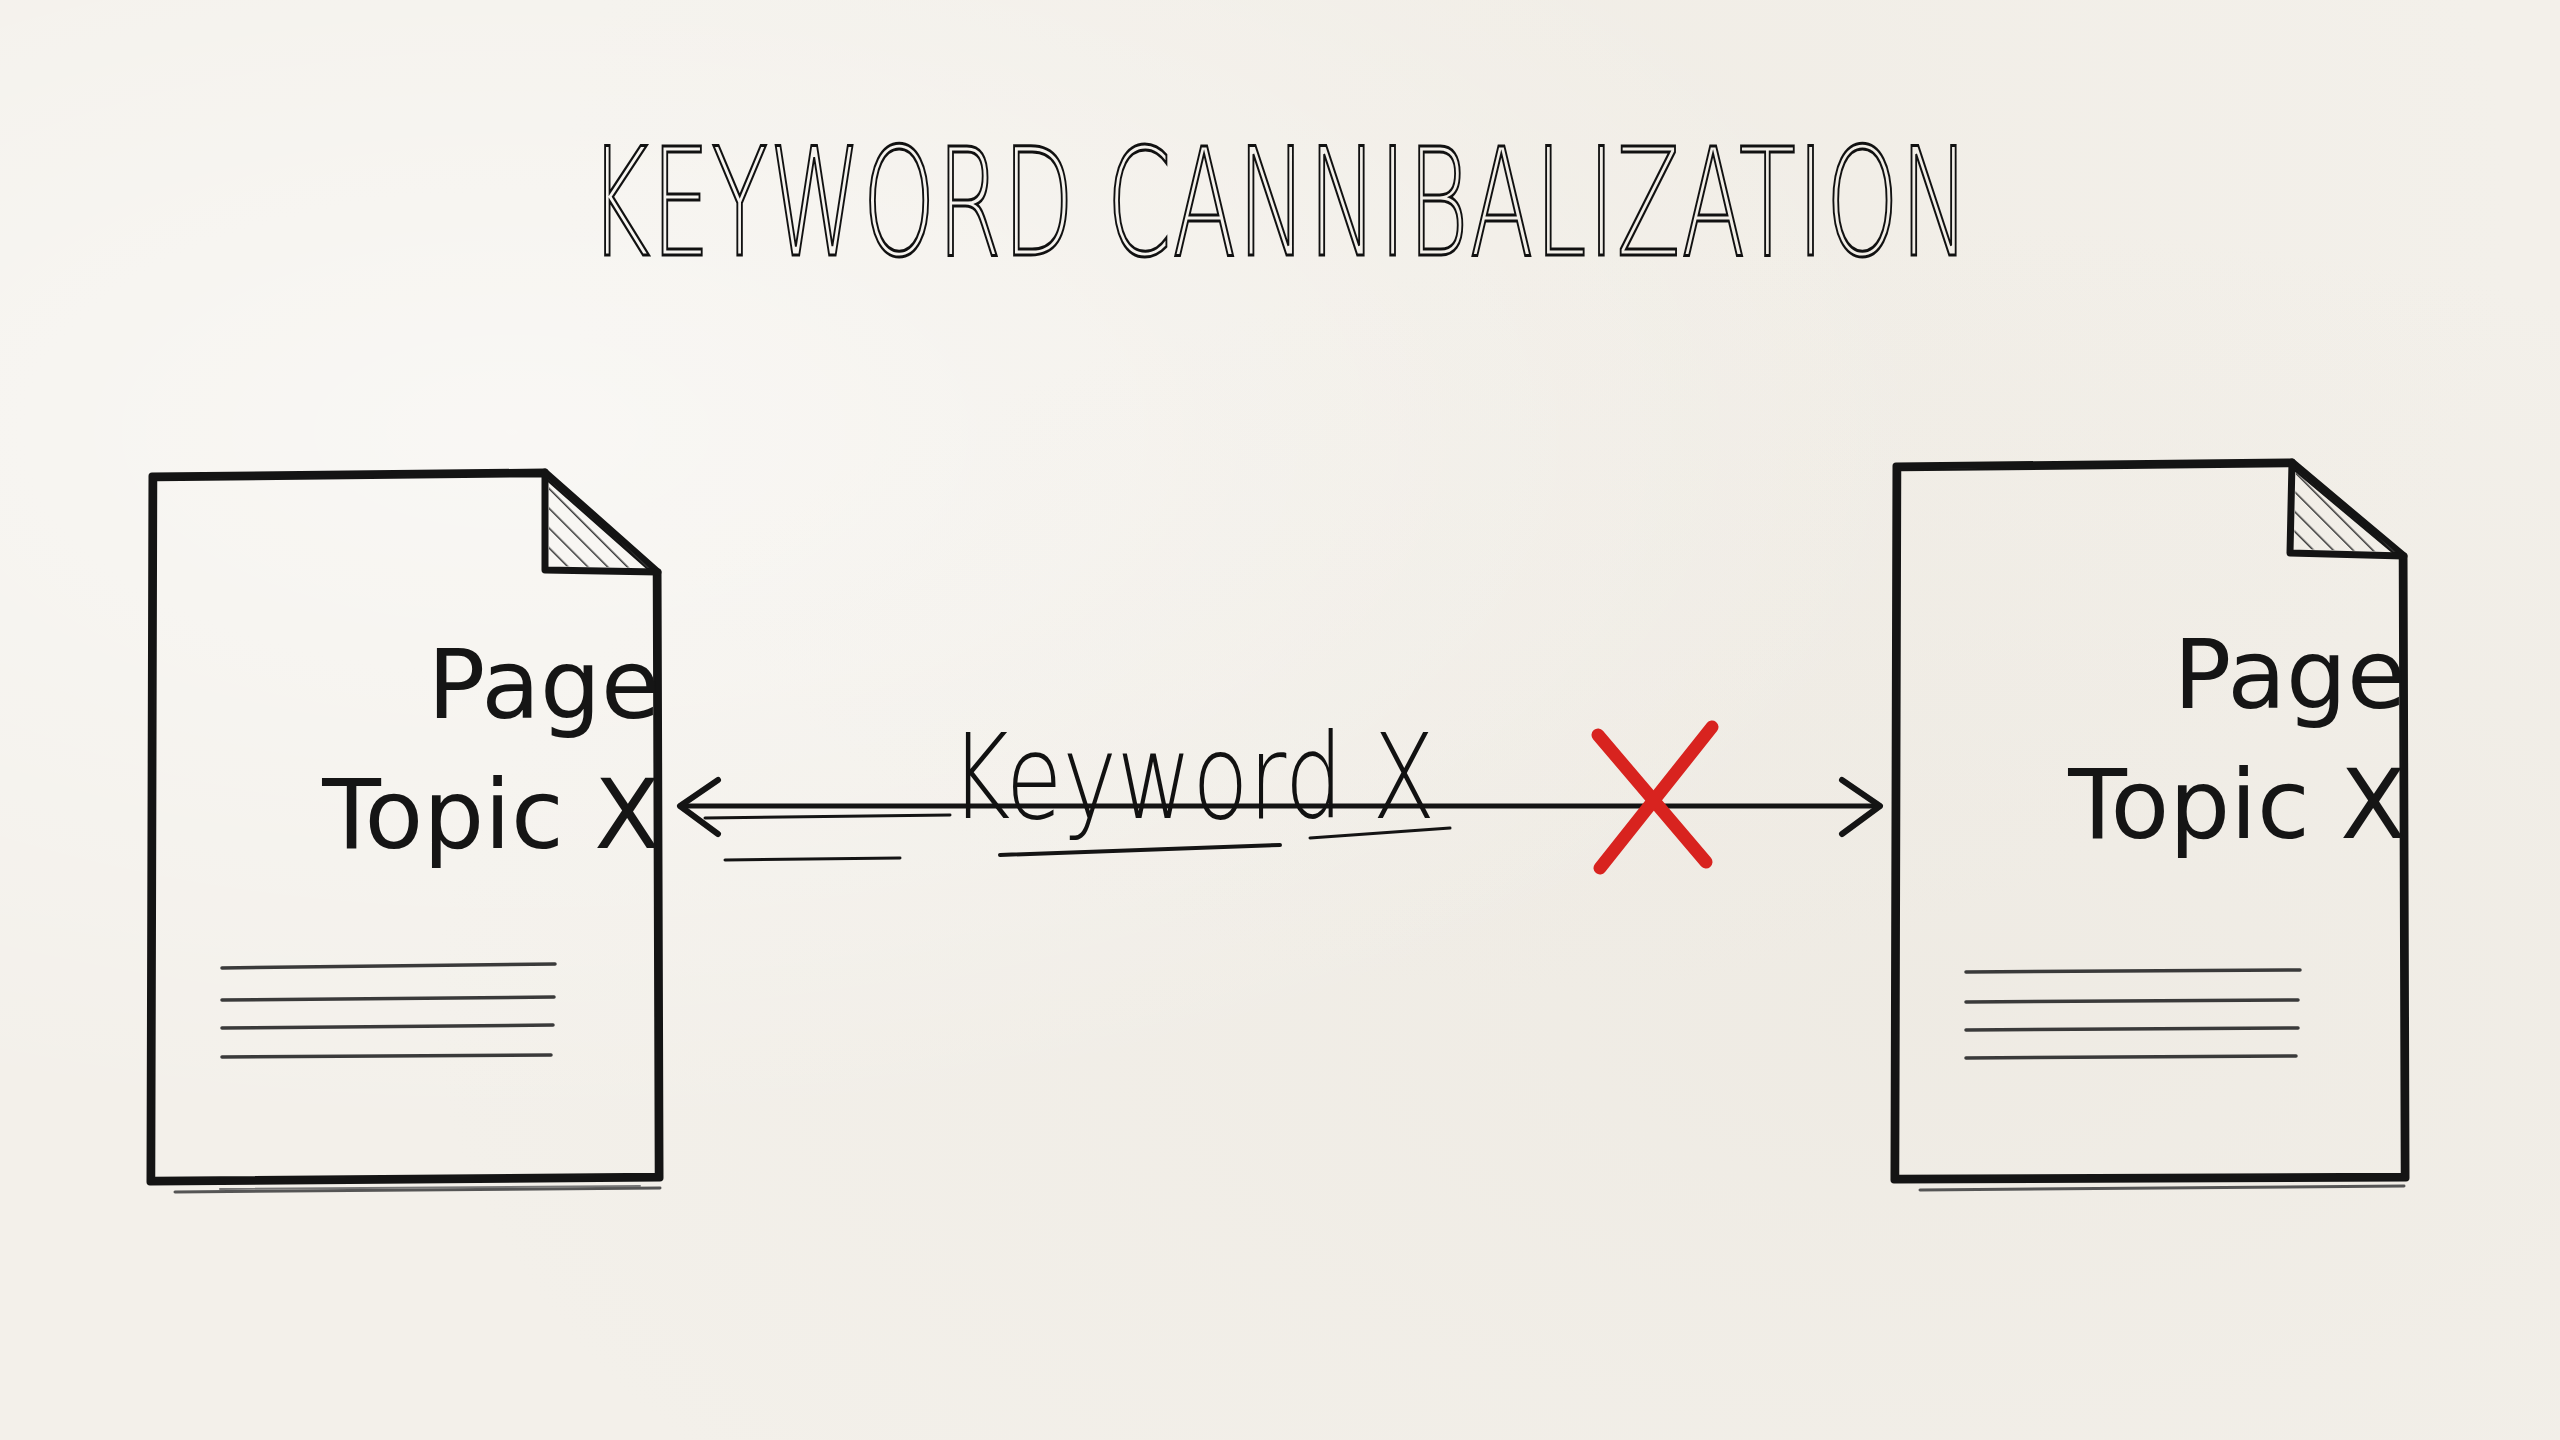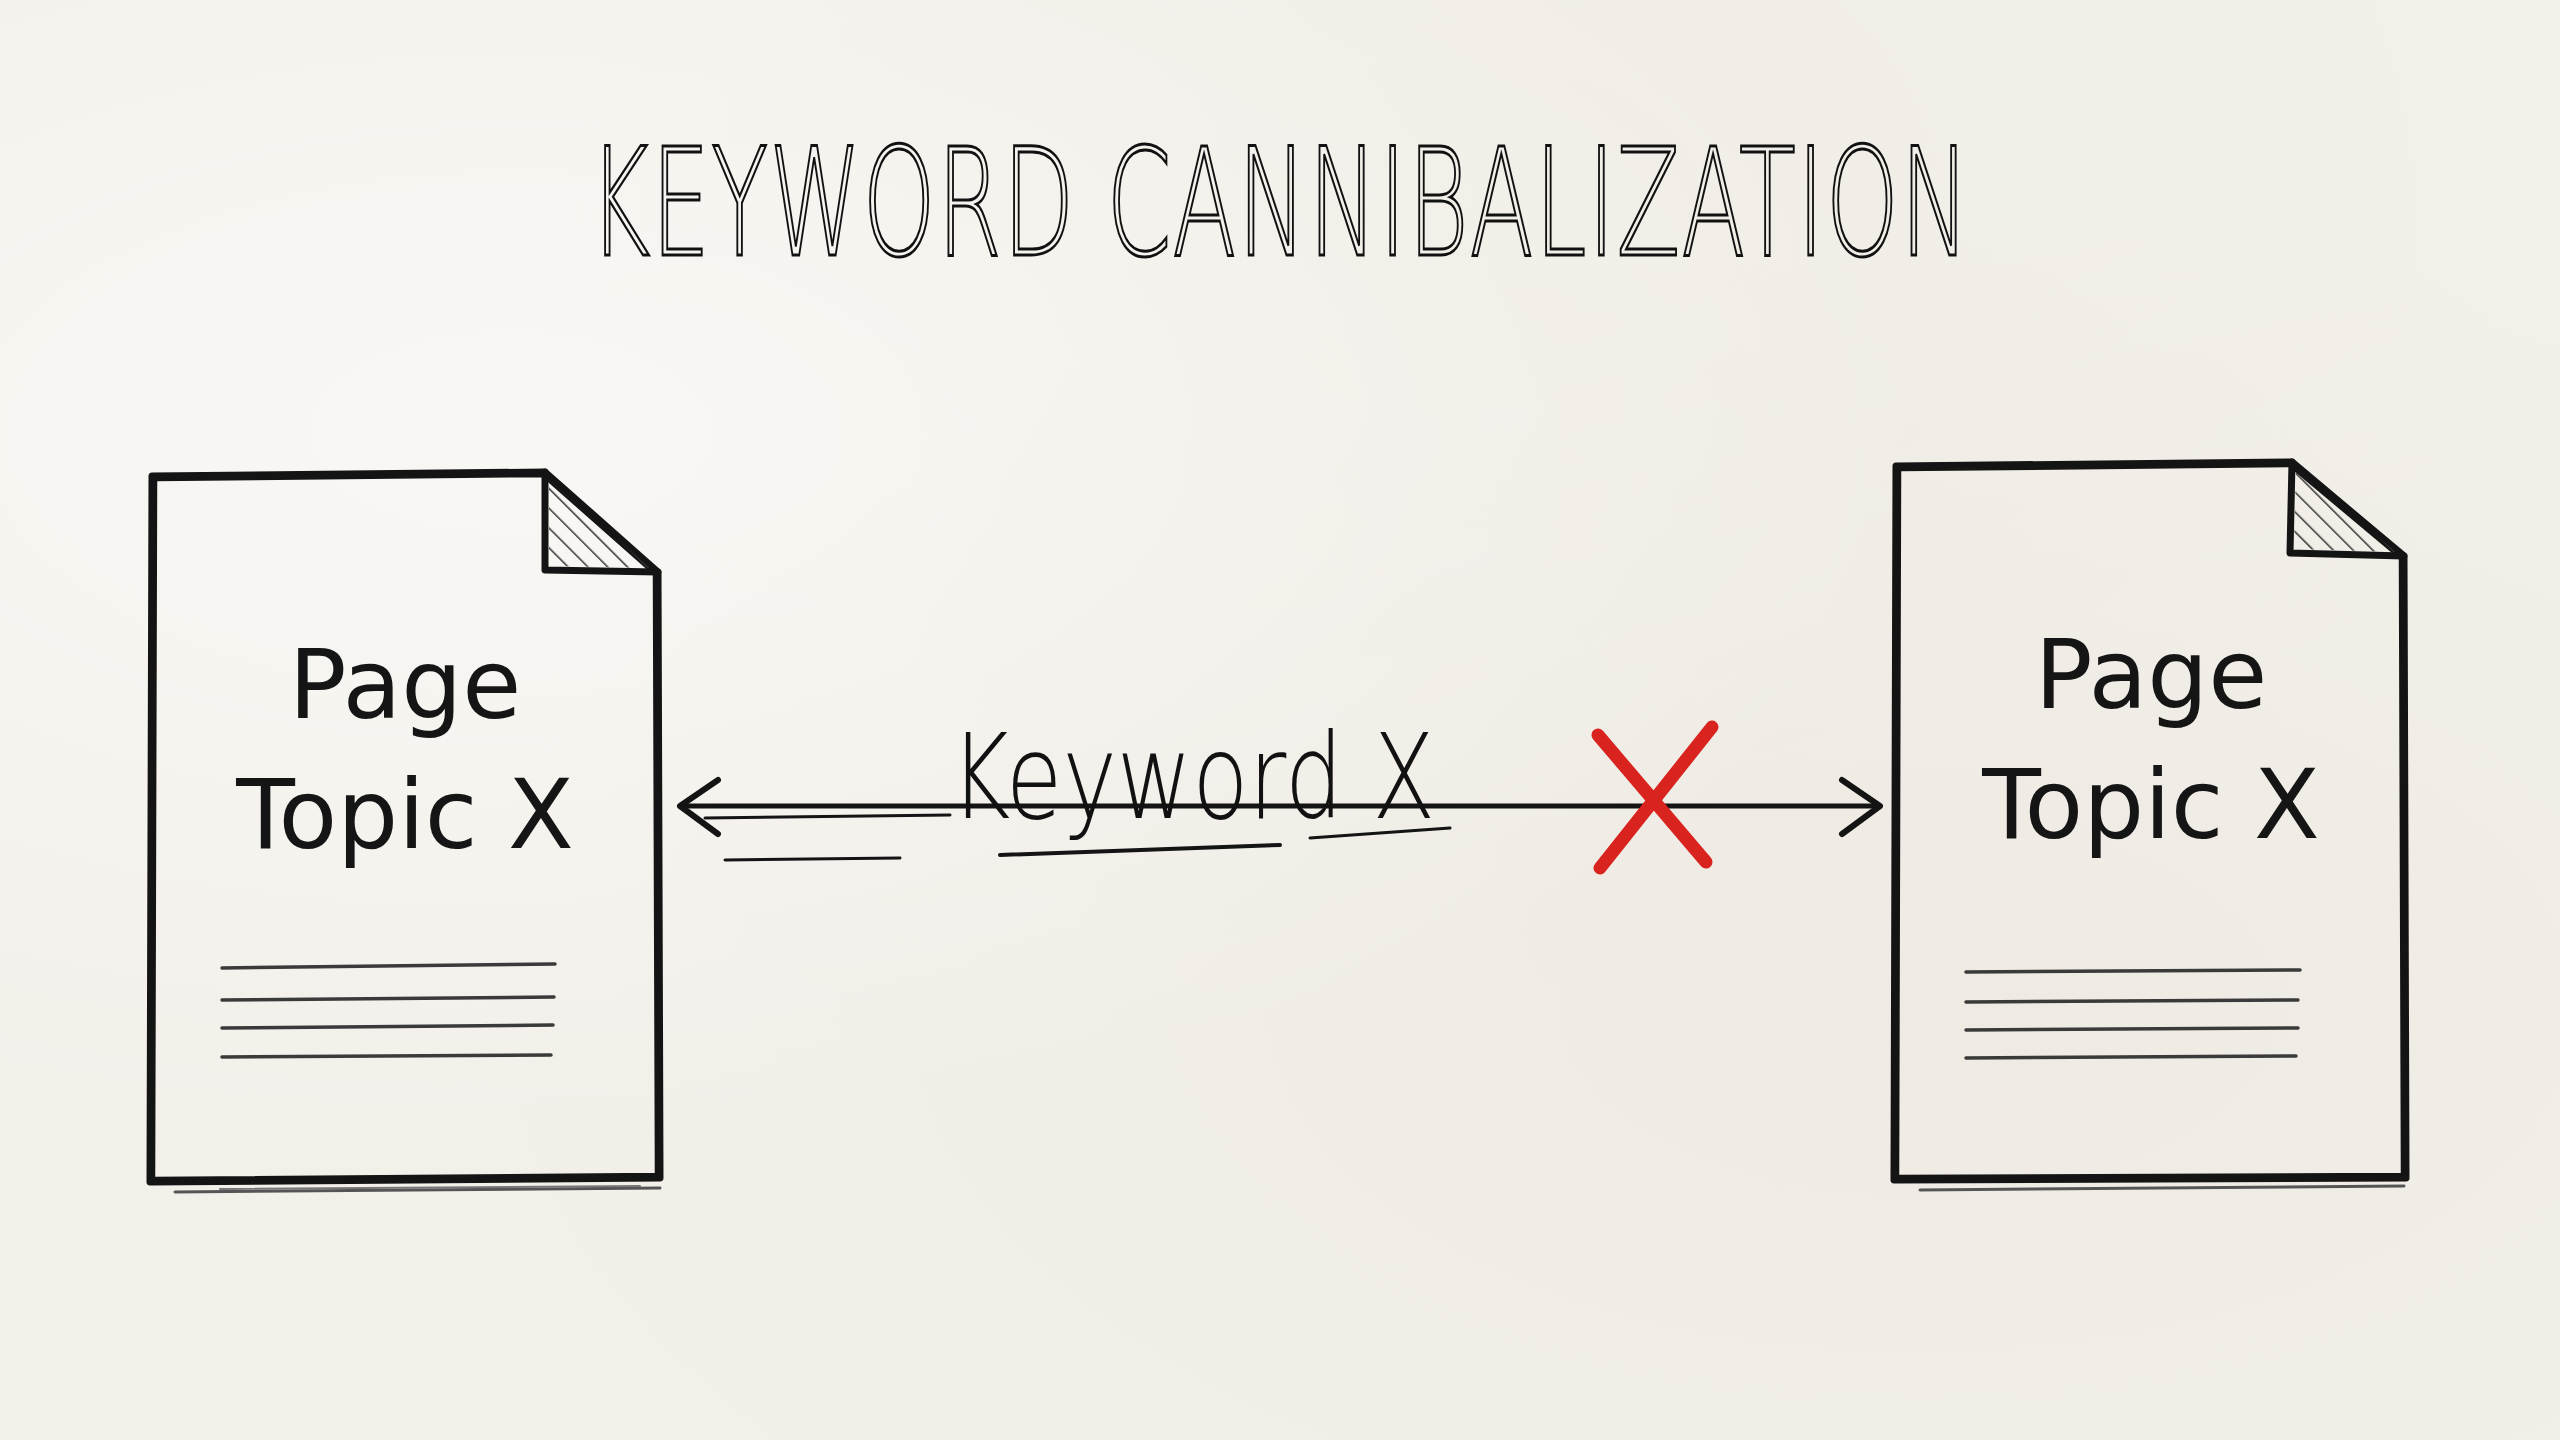--- a/index.html
+++ b/index.html
@@ -8,21 +8,21 @@
   .paper { position:absolute; inset:0;
     background:
       radial-gradient(ellipse at 20% 30%, rgba(255,255,255,0.5), transparent 50%),
       radial-gradient(ellipse at 75% 70%, rgba(230,225,215,0.35), transparent 55%),
       radial-gradient(ellipse at 60% 15%, rgba(235,230,220,0.3), transparent 45%); }
   .title { position:absolute; left:0; width:2560px; top:128px; text-align:center;
     font-family:"DejaVu Sans", sans-serif; font-weight:300; font-size:150px; letter-spacing:2px;
     transform:scaleX(0.62); transform-origin:center; color:#111; line-height:1;
     -webkit-text-stroke:3px #111; color:transparent; }
   svg.diagram { position:absolute; left:0; top:0; width:2560px; height:1440px; }
-  .doc-text { position:absolute; text-align:center; font-family:"DejaVu Sans", sans-serif;
+  .doc-text { position:absolute; text-align:right; font-family:"DejaVu Sans", sans-serif;
     font-weight:400; color:#151515; font-size:96px; line-height:130px; }
   .keyword { position:absolute; left:950px; top:708px; font-size:118px;
     font-family:"DejaVu Sans", sans-serif; font-weight:300; color:#111;
     transform:scaleX(0.78); transform-origin:left top; white-space:nowrap; }
 </style>
 </head>
 <body>
 
 <div class="paper"></div>
 

